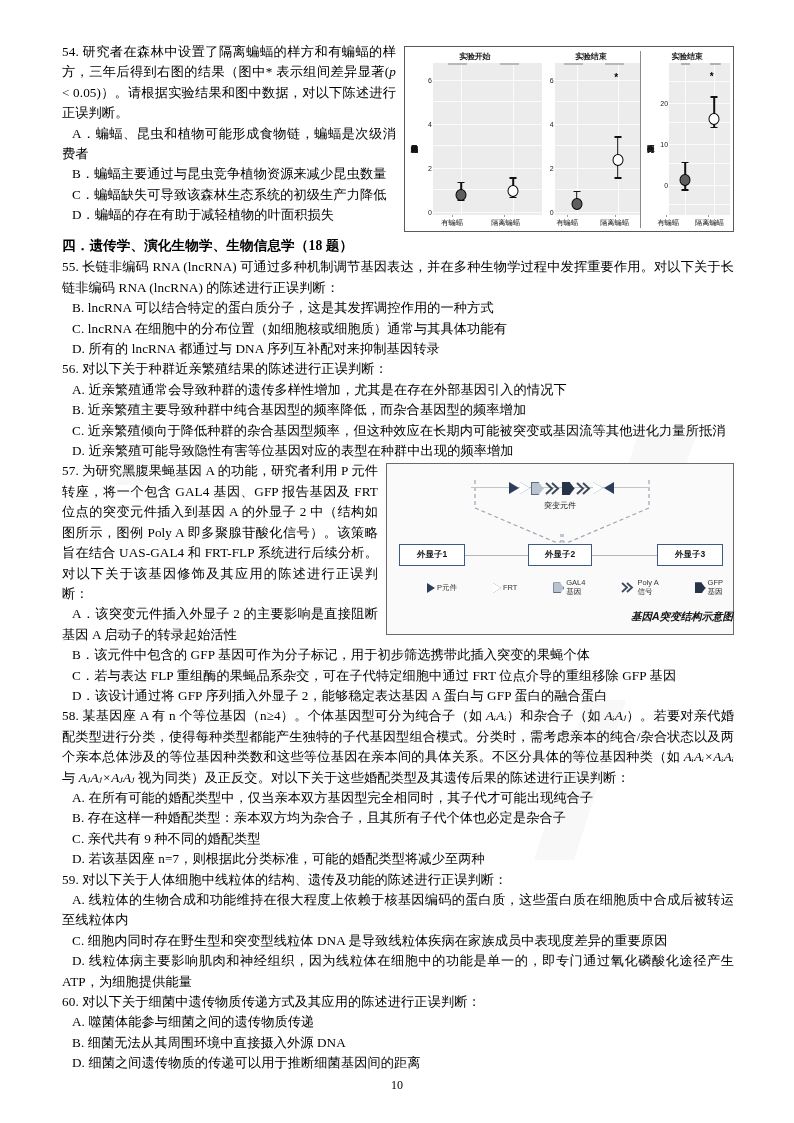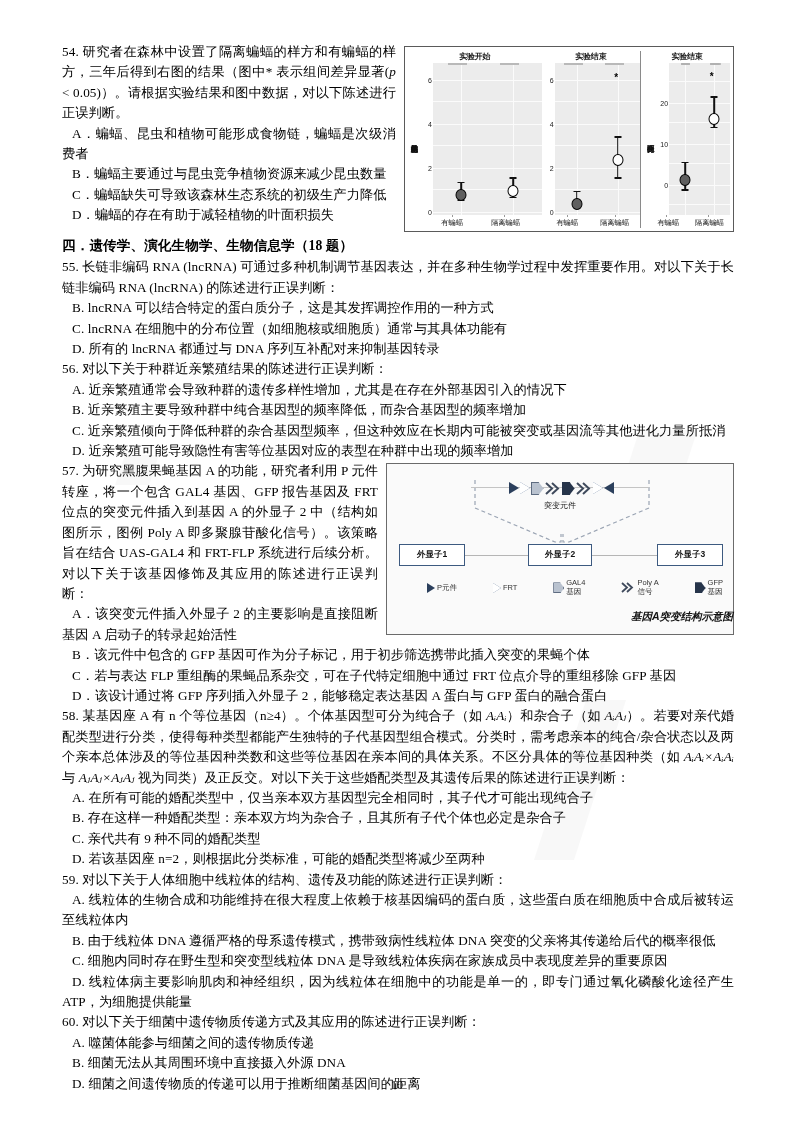--- a/index.html
+++ b/index.html
@@ -738,27 +738,26 @@
       <p class="q-opt">B．该元件中包含的 GFP 基因可作为分子标记，用于初步筛选携带此插入突变的果蝇个体</p>
       <p class="q-opt">C．若与表达 FLP 重组酶的果蝇品系杂交，可在子代特定细胞中通过 FRT 位点介导的重组移除 GFP 基因</p>
       <p class="q-opt">D．该设计通过将 GFP 序列插入外显子 2，能够稳定表达基因 A 蛋白与 GFP 蛋白的融合蛋白</p>
     </div>
 
     <div>
       <p class="q-stem"><span>58. 某基因座 A 有 n 个等位基因（n≥4）。个体基因型可分为纯合子（如 </span><span class="it nowrap">AᵢAᵢ</span><span>）和杂合子（如 </span><span class="it nowrap">AᵢAⱼ</span><span>）。若要对亲代婚配类型进行分类，使得每种类型都能产生独特的子代基因型组合模式。分类时，需考虑亲本的纯合/杂合状态以及两个亲本总体涉及的等位基因种类数和这些等位基因在亲本间的具体关系。不区分具体的等位基因种类（如 </span><span class="it nowrap">AᵢAᵢ×AᵢAᵢ</span><span> 与 </span><span class="it nowrap">AⱼAⱼ×AⱼAⱼ</span><span> 视为同类）及正反交。对以下关于这些婚配类型及其遗传后果的陈述进行正误判断：</span></p>
       <p class="q-opt">A. 在所有可能的婚配类型中，仅当亲本双方基因型完全相同时，其子代才可能出现纯合子</p>
       <p class="q-opt">B. 存在这样一种婚配类型：亲本双方均为杂合子，且其所有子代个体也必定是杂合子</p>
       <p class="q-opt">C. 亲代共有 9 种不同的婚配类型</p>
-      <p class="q-opt">D. 若该基因座 n=2，则根据此分类标准，可能的婚配类型将减少至两种</p>
+      <p class="q-opt">D. 若该基因座 n=7，则根据此分类标准，可能的婚配类型将减少至两种</p>
     </div>
 
     <div>
       <p class="q-stem">59. 对以下关于人体细胞中线粒体的结构、遗传及功能的陈述进行正误判断：</p>
       <p class="q-opt">A. 线粒体的生物合成和功能维持在很大程度上依赖于核基因编码的蛋白质，这些蛋白质在细胞质中合成后被转运至线粒体内</p>
-      <p class="q-opt">B. 由于线粒体 DNA 遵循严格的母系遗传模式，携带致病性线粒体 DNA 突变的父亲将其传递给后代的概率很低</p>
       <p class="q-opt">C. 细胞内同时存在野生型和突变型线粒体 DNA 是导致线粒体疾病在家族成员中表现度差异的重要原因</p>
       <p class="q-opt">D. 线粒体病主要影响肌肉和神经组织，因为线粒体在细胞中的功能是单一的，即专门通过氧化磷酸化途径产生 ATP，为细胞提供能量</p>
     </div>
 
     <div>
       <p class="q-stem">60. 对以下关于细菌中遗传物质传递方式及其应用的陈述进行正误判断：</p>
       <p class="q-opt">A. 噬菌体能参与细菌之间的遗传物质传递</p>
       <p class="q-opt">B. 细菌无法从其周围环境中直接摄入外源 DNA</p>
       <p class="q-opt">D. 细菌之间遗传物质的传递可以用于推断细菌基因间的距离</p>
     </div>

